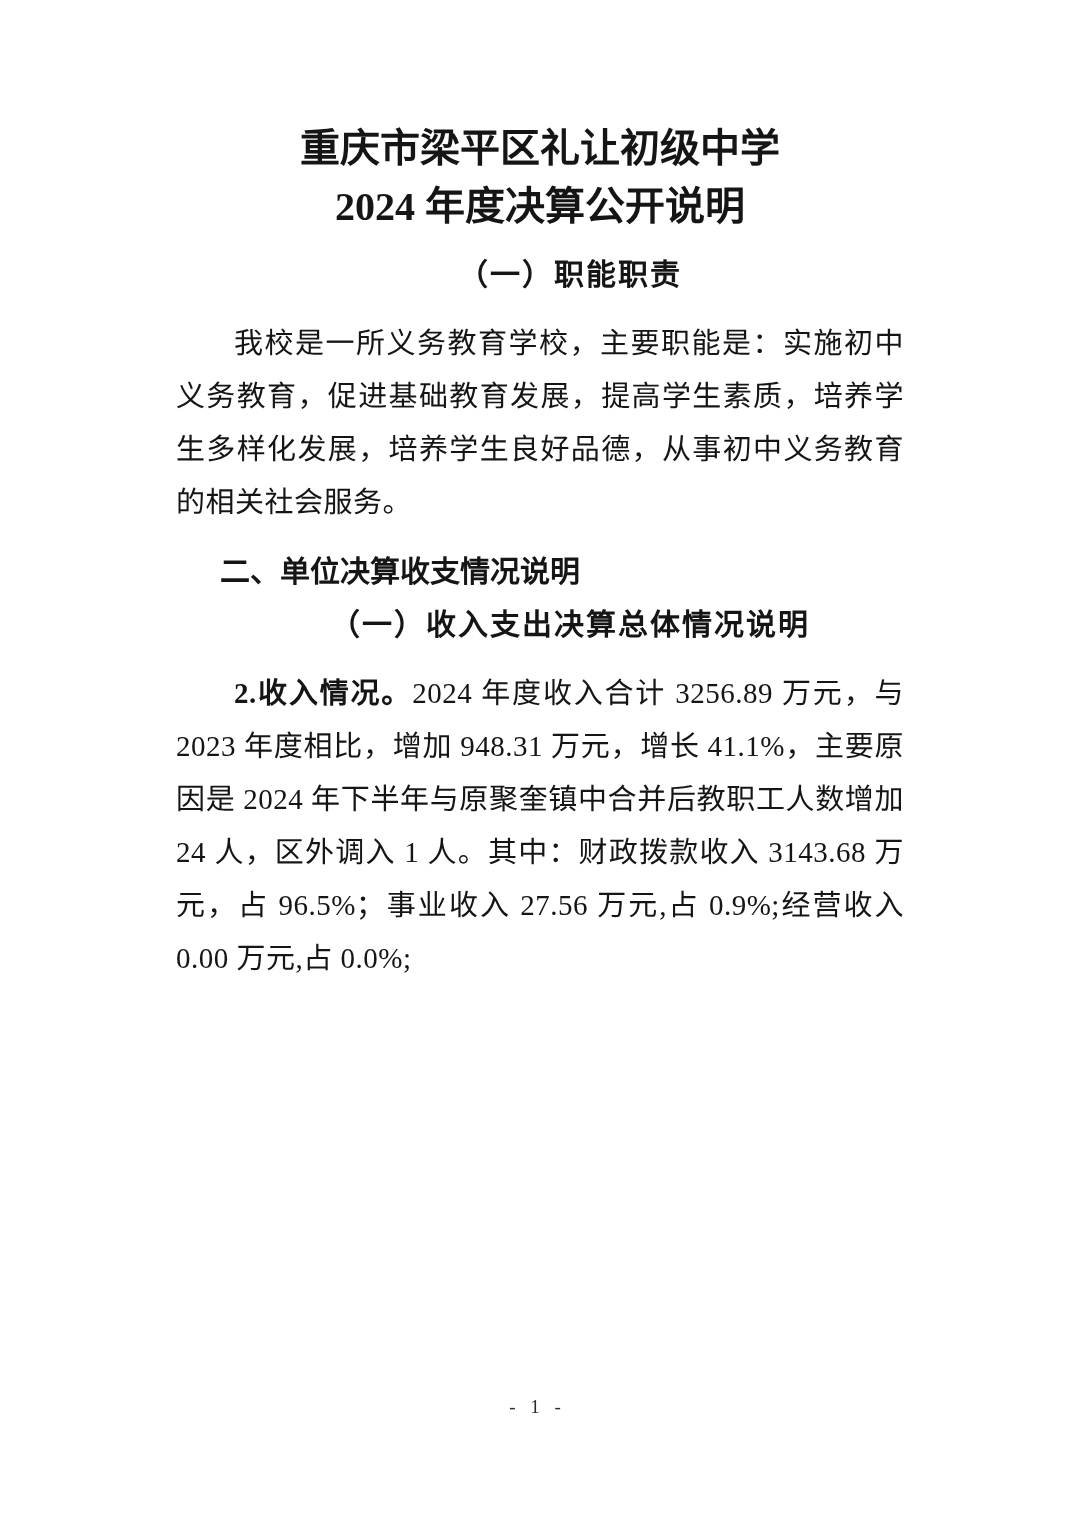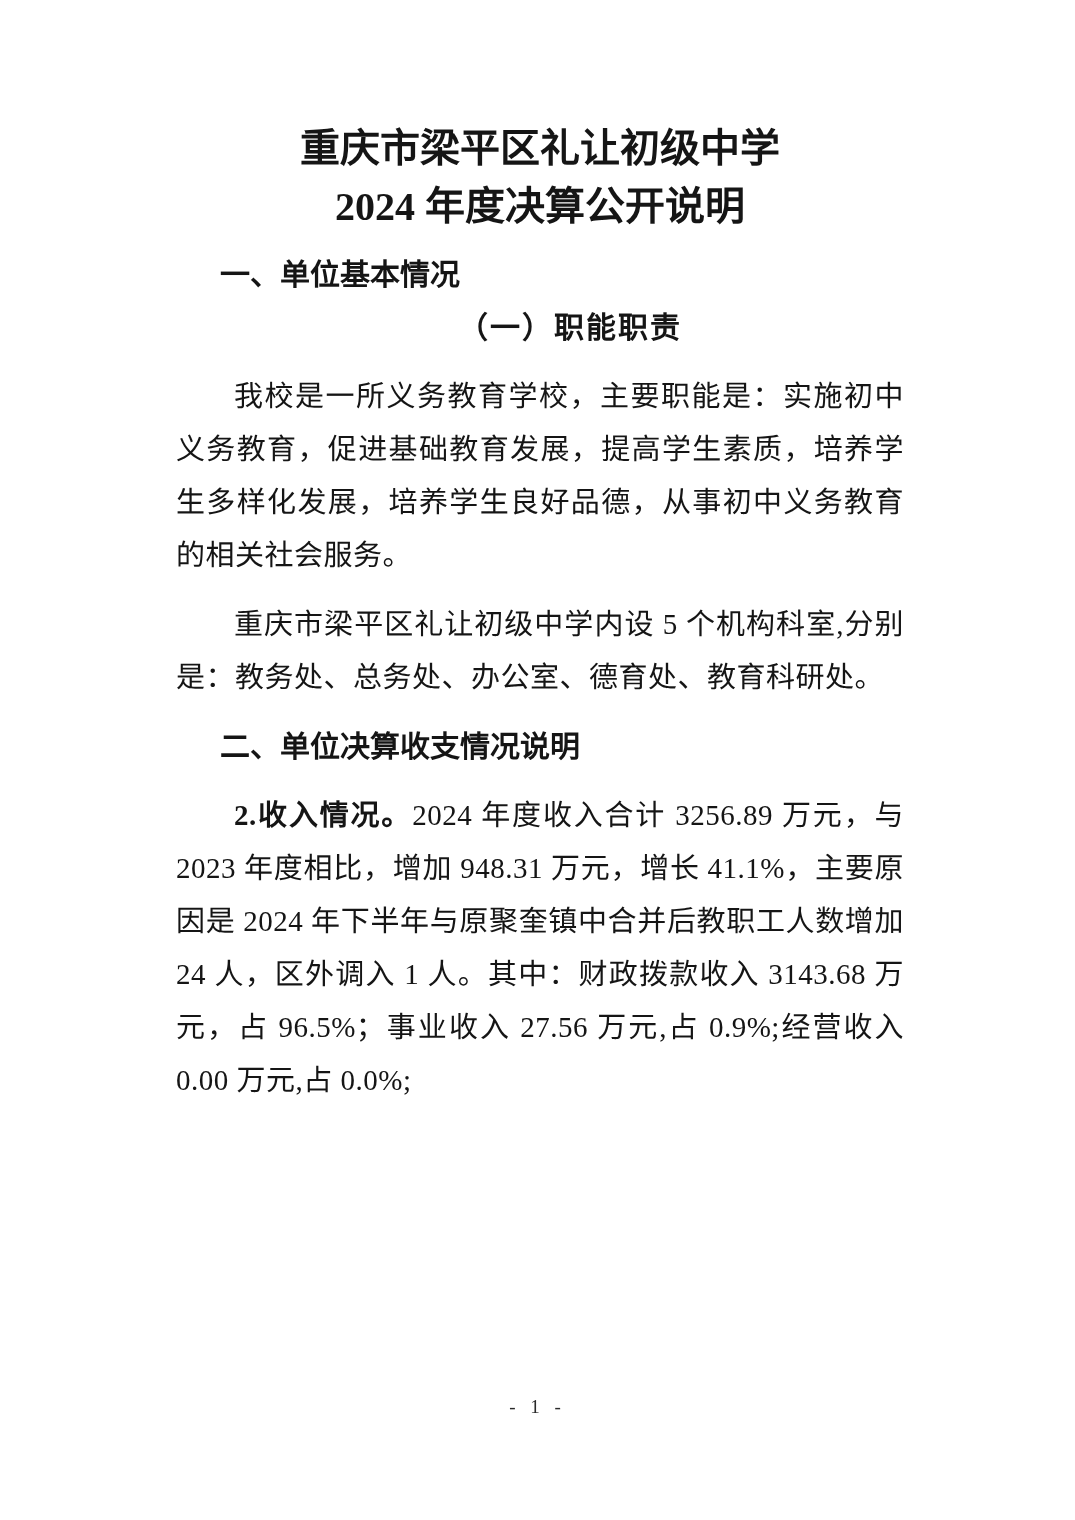--- a/index.html
+++ b/index.html
@@ -76,31 +76,30 @@
 
 <div class="page">
 
   <header class="doc-title">
     <div>重庆市梁平区礼让初级中学</div>
     <div>2024 年度决算公开说明</div>
   </header>
 
   <main class="content">
 
-    <h2 class="h-num">一、单位基本情况</h2>
 
     <h3 class="h-sub">（一）职能职责</h3>
 
     <p class="para">我校是一所义务教育学校，主要职能是：实施初中义务教育，促进基础教育发展，提高学生素质，培养学生多样化发展，培养学生良好品德，从事初中义务教育的相关社会服务。</p>
 
 
-    <p class="para">重庆市梁平区礼让初级中学内设 5 个机构科室,分别是：教务处、总务处、办公室、德育处、教育科研处。</p>
 
     <h2 class="h-num">二、单位决算收支情况说明</h2>
 
+    <h3 class="h-sub">（一）收入支出决算总体情况说明</h3>
 
 
     <p class="para"><strong class="lead">2.收入情况。</strong><span>2024 年度收入合计 3256.89 万元，与 2023 年度相比，增加 948.31 万元，增长 41.1%，主要原因是 2024 年下半年与原聚奎镇中合并后教职工人数增加 24 人，区外调入 1 人。其中：财政拨款收入 3143.68 万元，占 96.5%；事业收入 27.56 万元,占 0.9%;经营收入 0.00 万元,占 0.0%;</span></p>
 
   </main>
 
   <footer class="page-footer">
     <span>- 1 -</span>
   </footer>
 

